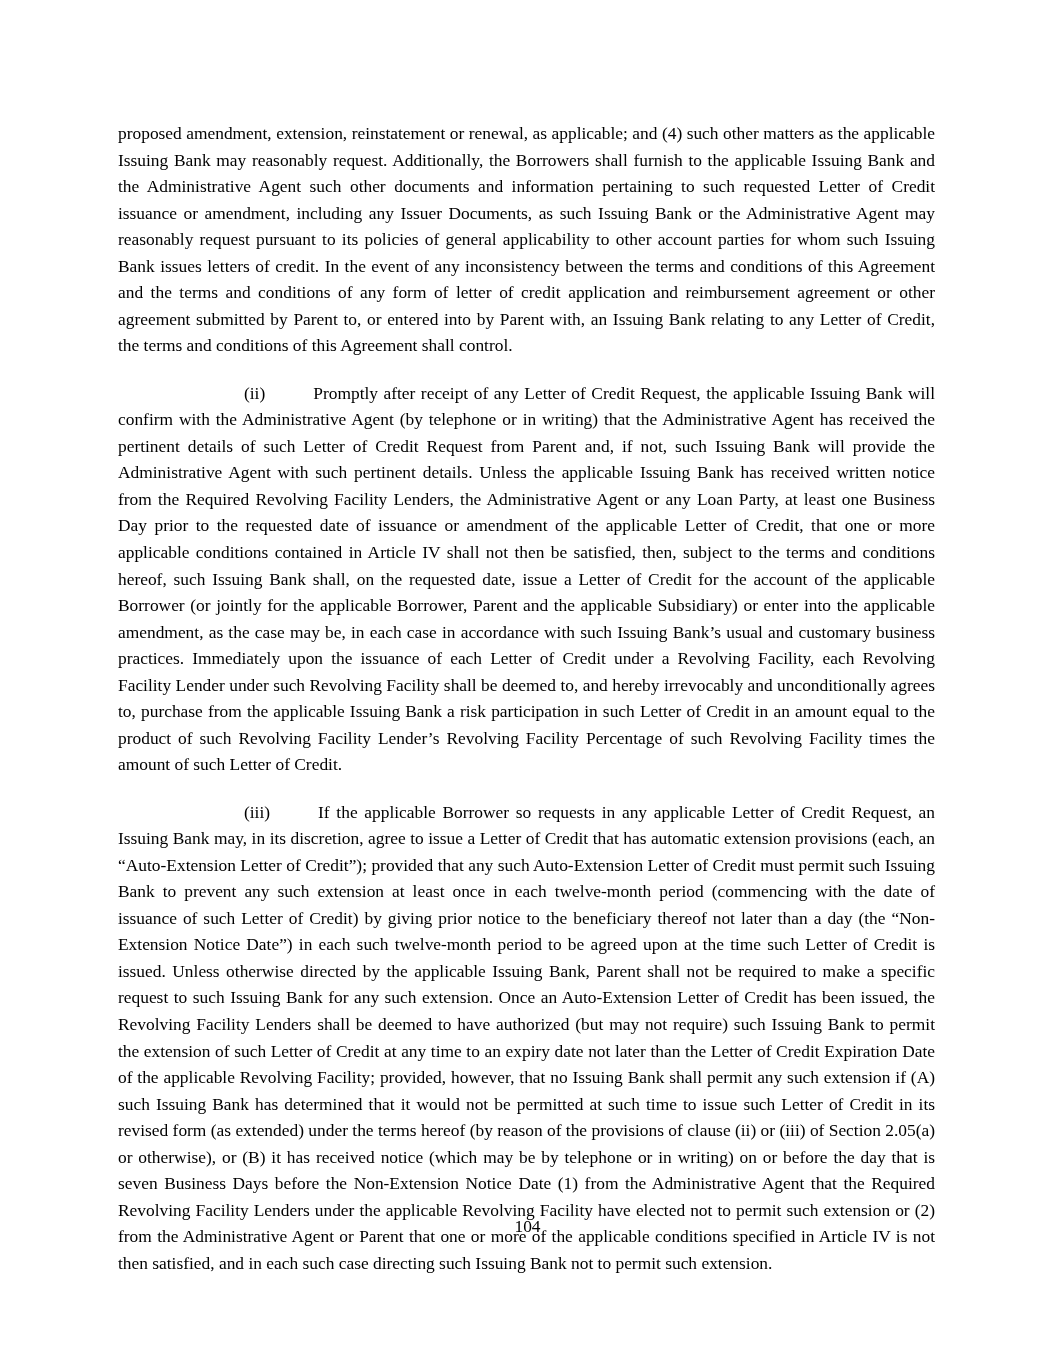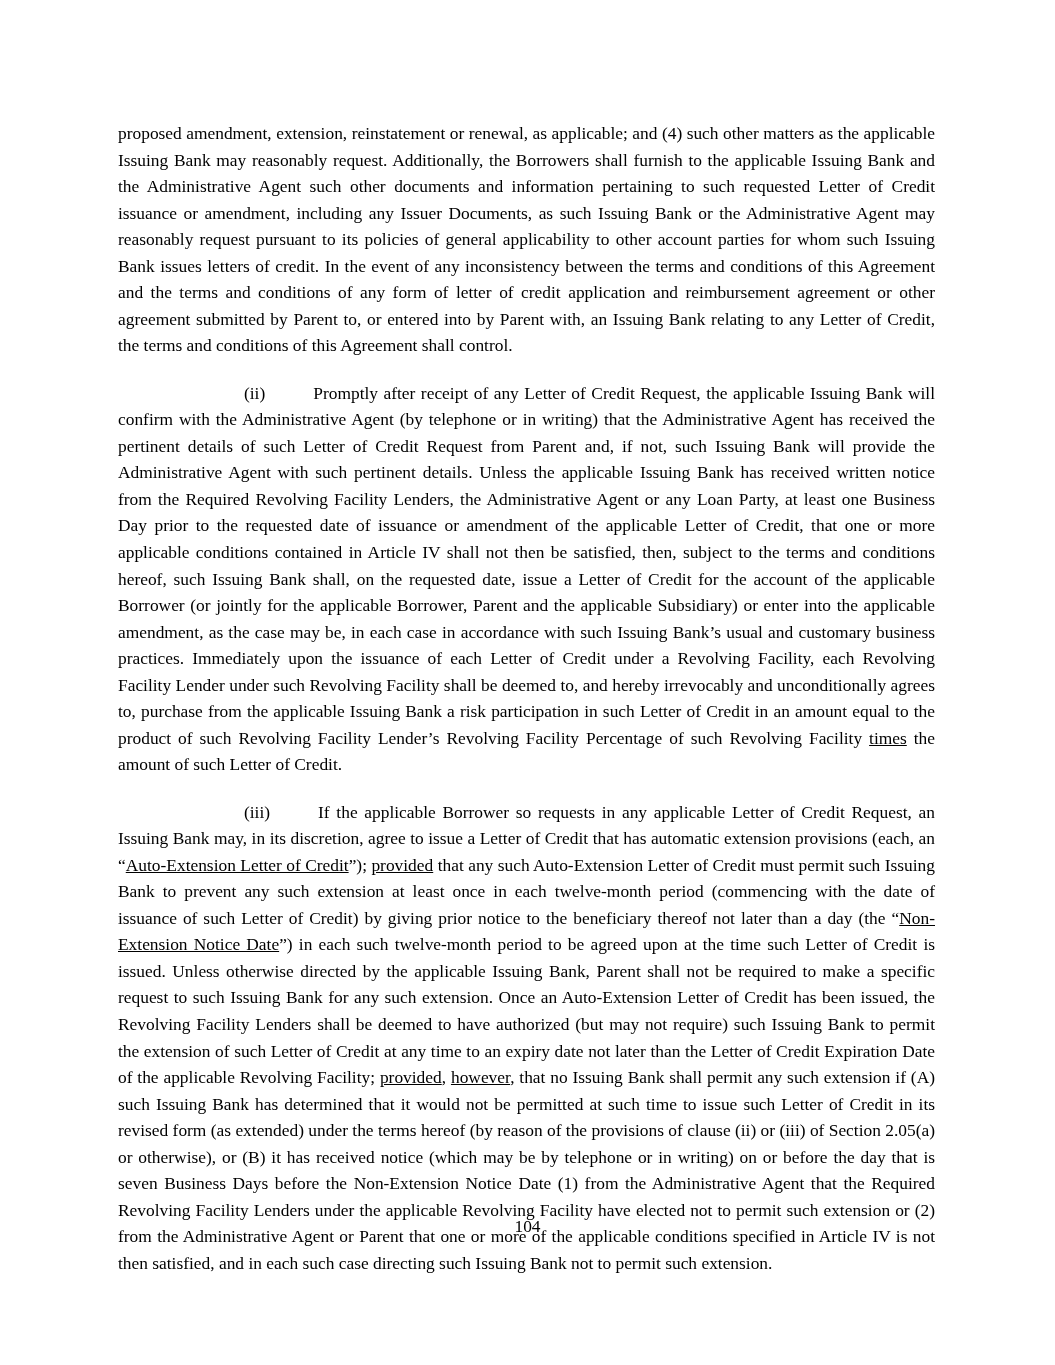--- a/index.html
+++ b/index.html
@@ -36,21 +36,20 @@
   }
   .indent {
     display: inline-block;
     width: 126px;
   }
   .gap {
     display: inline-block;
     width: 48px;
   }
   .u {
-    text-decoration: underline;
   }
   .page-number {
     position: absolute;
     left: 0;
     right: 0;
     top: 1216px;
     text-align: center;
     font-size: 17.4px;
     font-family: "Liberation Serif", "DejaVu Serif", serif;
   }

